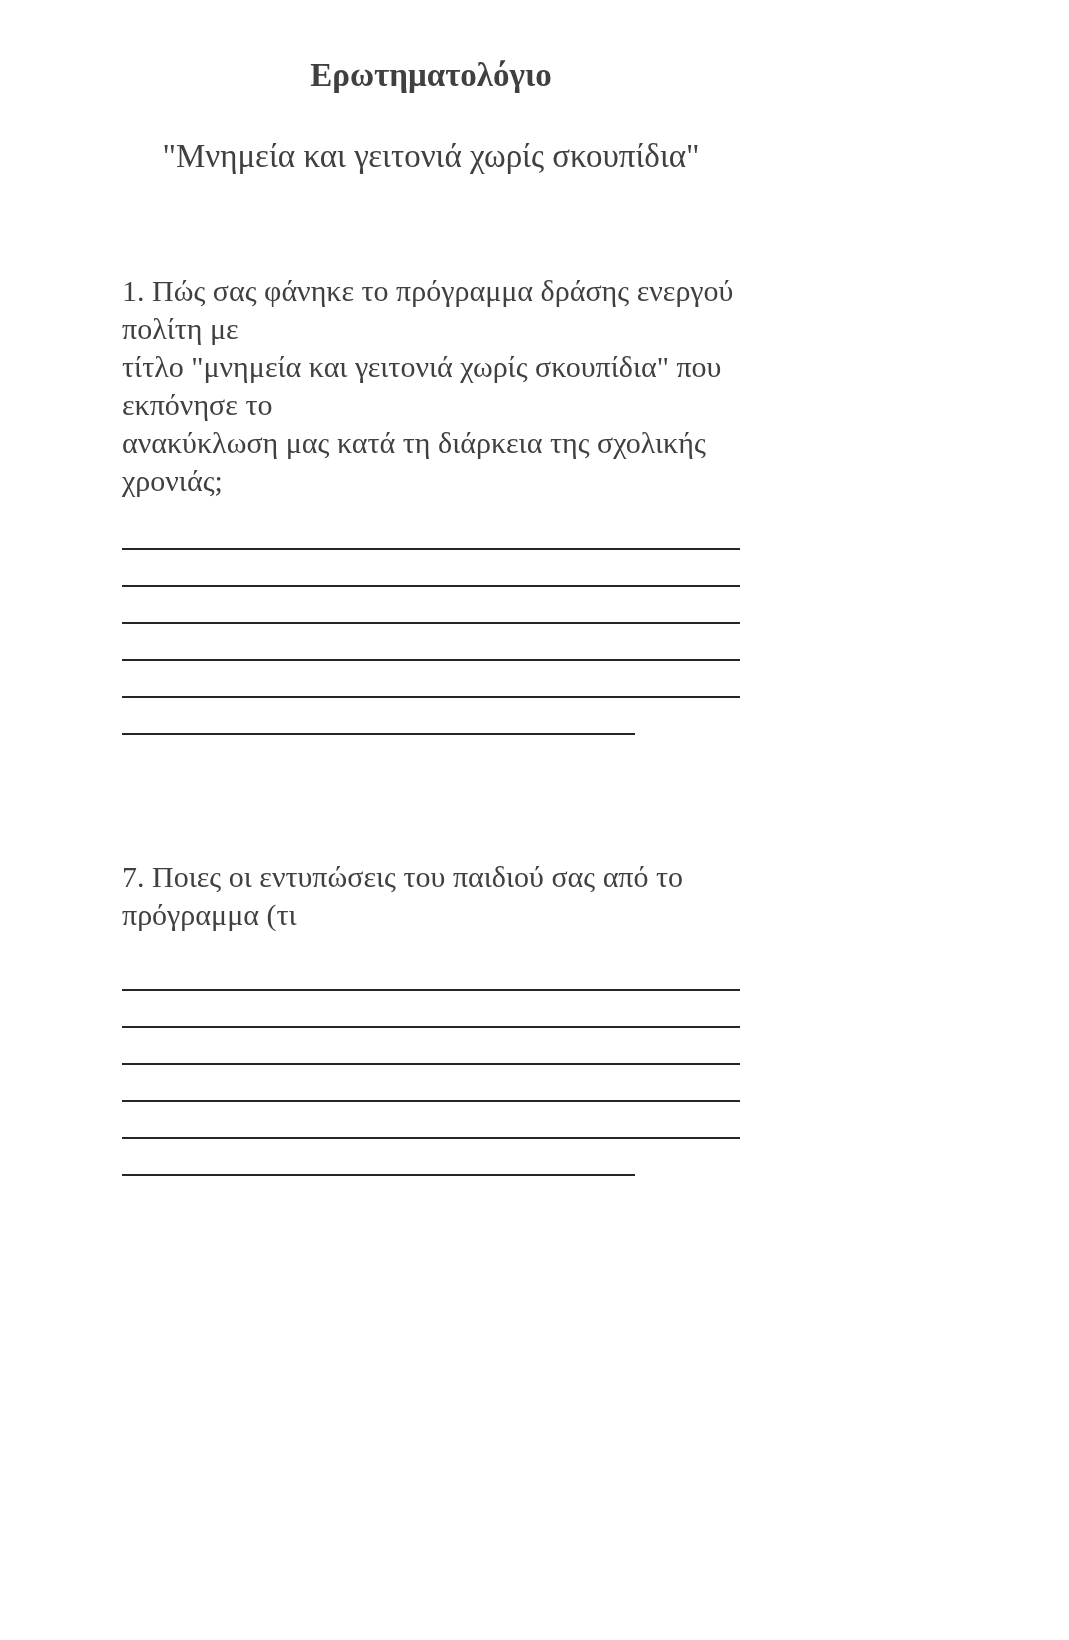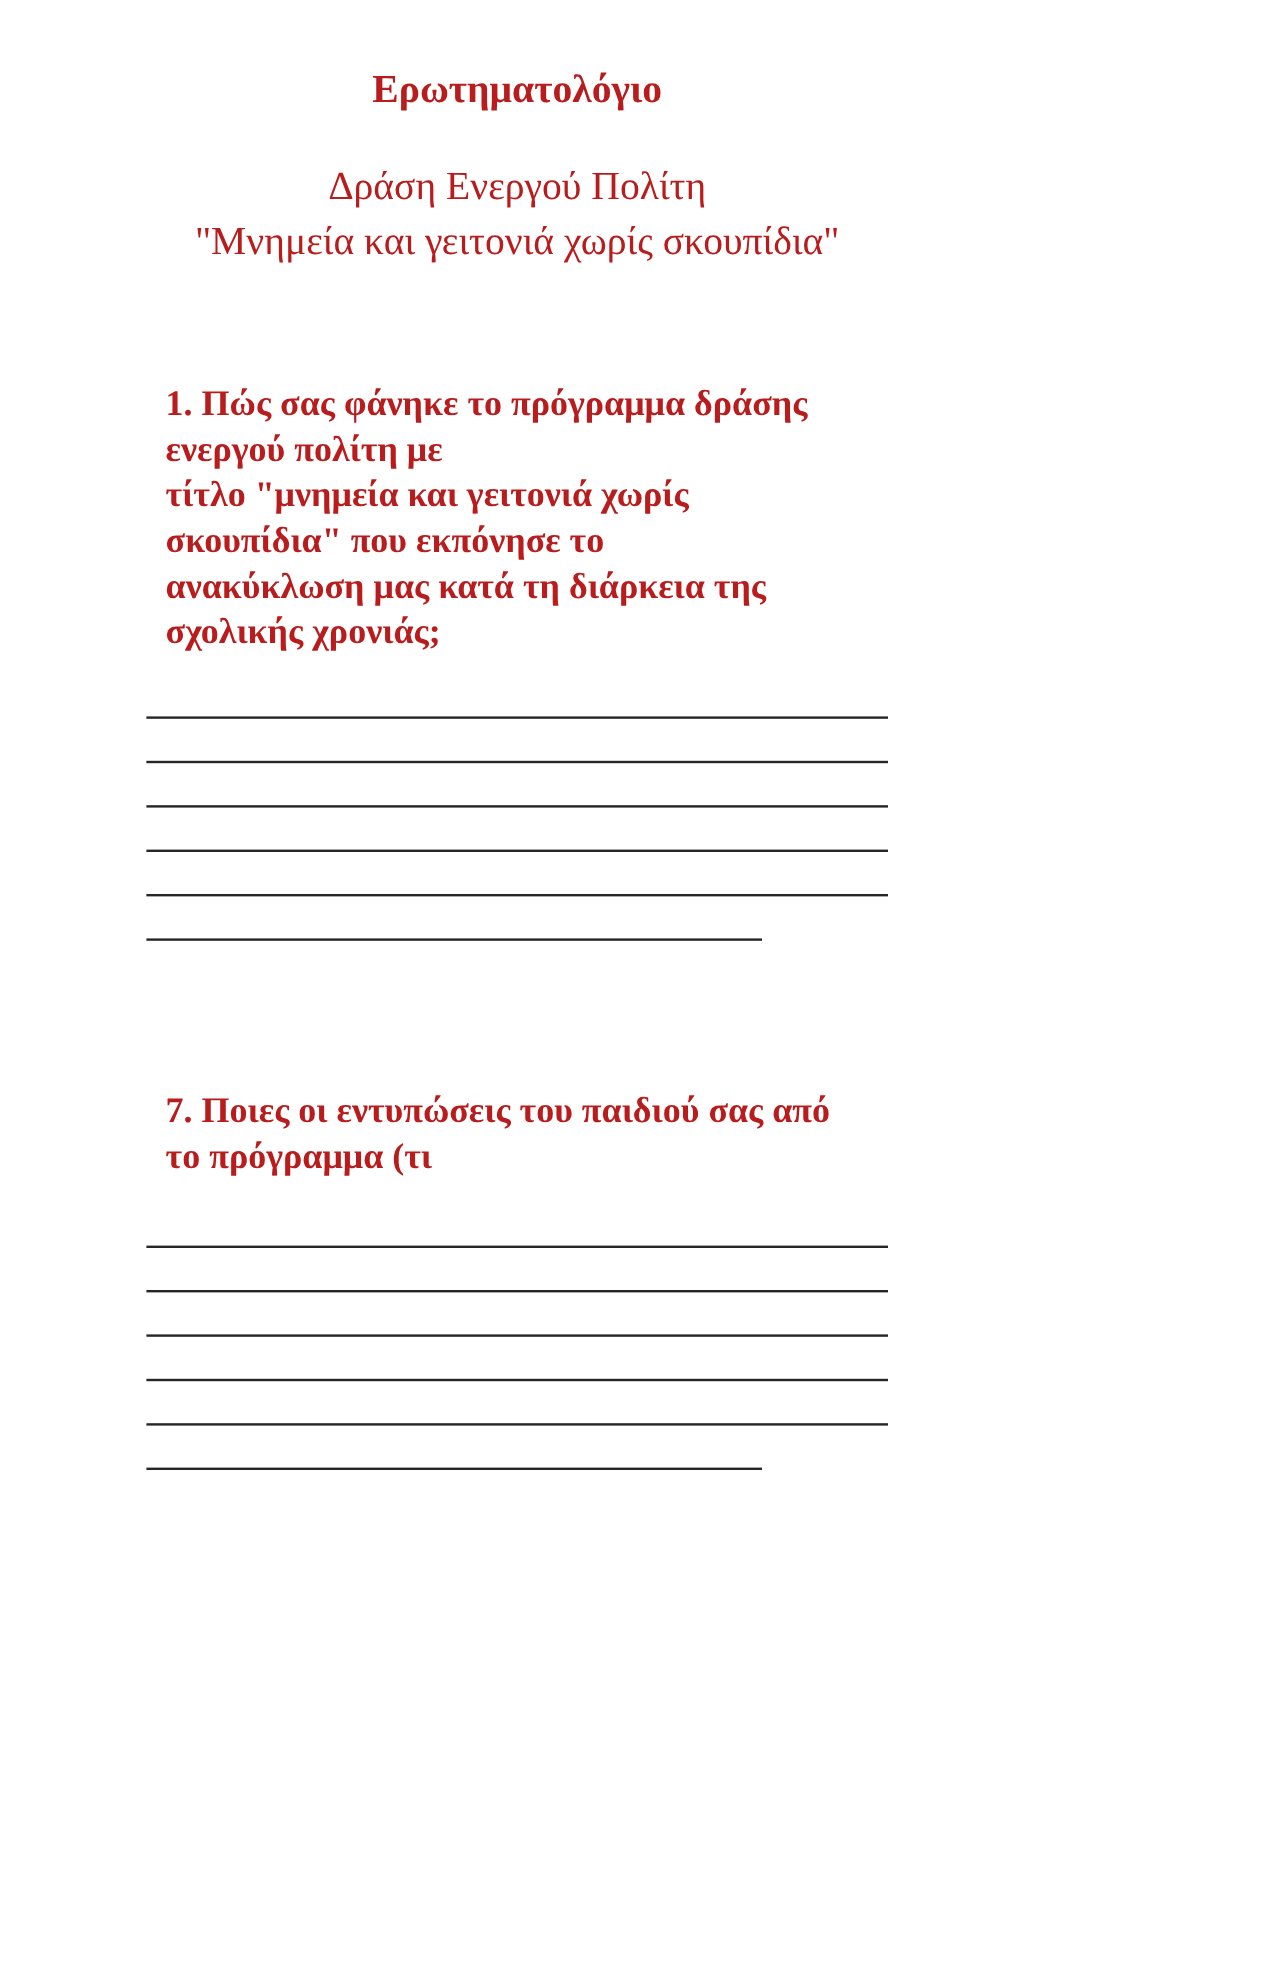--- a/index.html
+++ b/index.html
@@ -6,45 +6,44 @@
     margin: 0;
     padding: 0;
     background: #ffffff;
   }
   .page {
     position: relative;
     width: 862px;
     height: 1640px;
     background: #ffffff;
     font-family: "Liberation Serif", "DejaVu Serif", serif;
-    color: #b91c1c;
+    color: #404040;
     overflow: hidden;
   }
   .content {
     padding: 55px 122px 0 122px; 
   }
   .doc-title {
     margin: 0;
     text-align: center;
     font-size: 33px;
     line-height: 40px;
     font-weight: bold;
   }
   .doc-subtitle {
     margin-top: 38px;
     text-align: center;
     font-size: 33px;
     line-height: 46px;
     font-weight: normal;
   }
   .q-text {
-    margin: 16px;
+    margin: 0;
     font-size: 30px;
     line-height: 38px;
-    font-weight: bold;
   }
   .q-line { display: block; }
   .question-1 .q-text { margin-top: 93px; }
   .question-2 .q-text { margin-top: 123px; }
   .question-3 .q-text { margin-top: 127px; }
   .answer-lines { width: 100%; }
   .question-1 .answer-lines { margin-top: 13px; }
   .question-2 .answer-lines { margin-top: 20px; }
   .question-3 .answer-lines { margin-top: 15px; }
   .rule {
@@ -59,21 +58,20 @@
 </style>
 </head>
 <body>
 
 <div class="page">
   <div class="content">
 
     <h1 class="doc-title">Ερωτηματολόγιο</h1>
 
     <div class="doc-subtitle">
-      <span class="q-line">Δράση Ενεργού Πολίτη</span>
       <span class="q-line">"Μνημεία και γειτονιά χωρίς σκουπίδια"</span>
     </div>
 
     <section class="question question-1">
       <p class="q-text">
         <span class="q-line">1. Πώς σας φάνηκε το πρόγραμμα δράσης ενεργού πολίτη με</span>
         <span class="q-line">τίτλο "μνημεία και γειτονιά χωρίς σκουπίδια" που εκπόνησε το</span>
         <span class="q-line">ανακύκλωση μας κατά τη διάρκεια της σχολικής χρονιάς;</span>
       </p>
       <div class="answer-lines">

